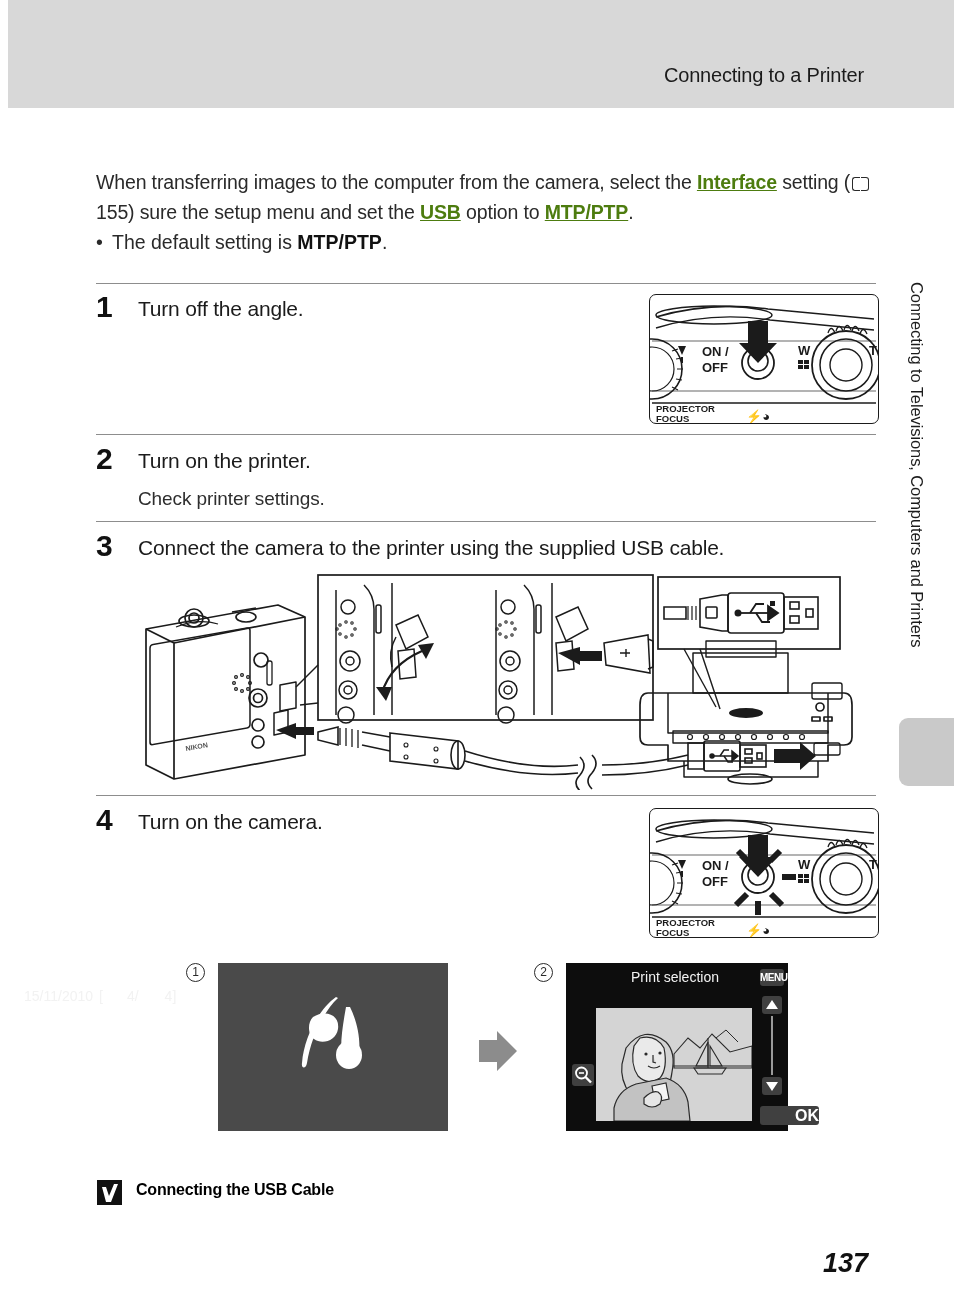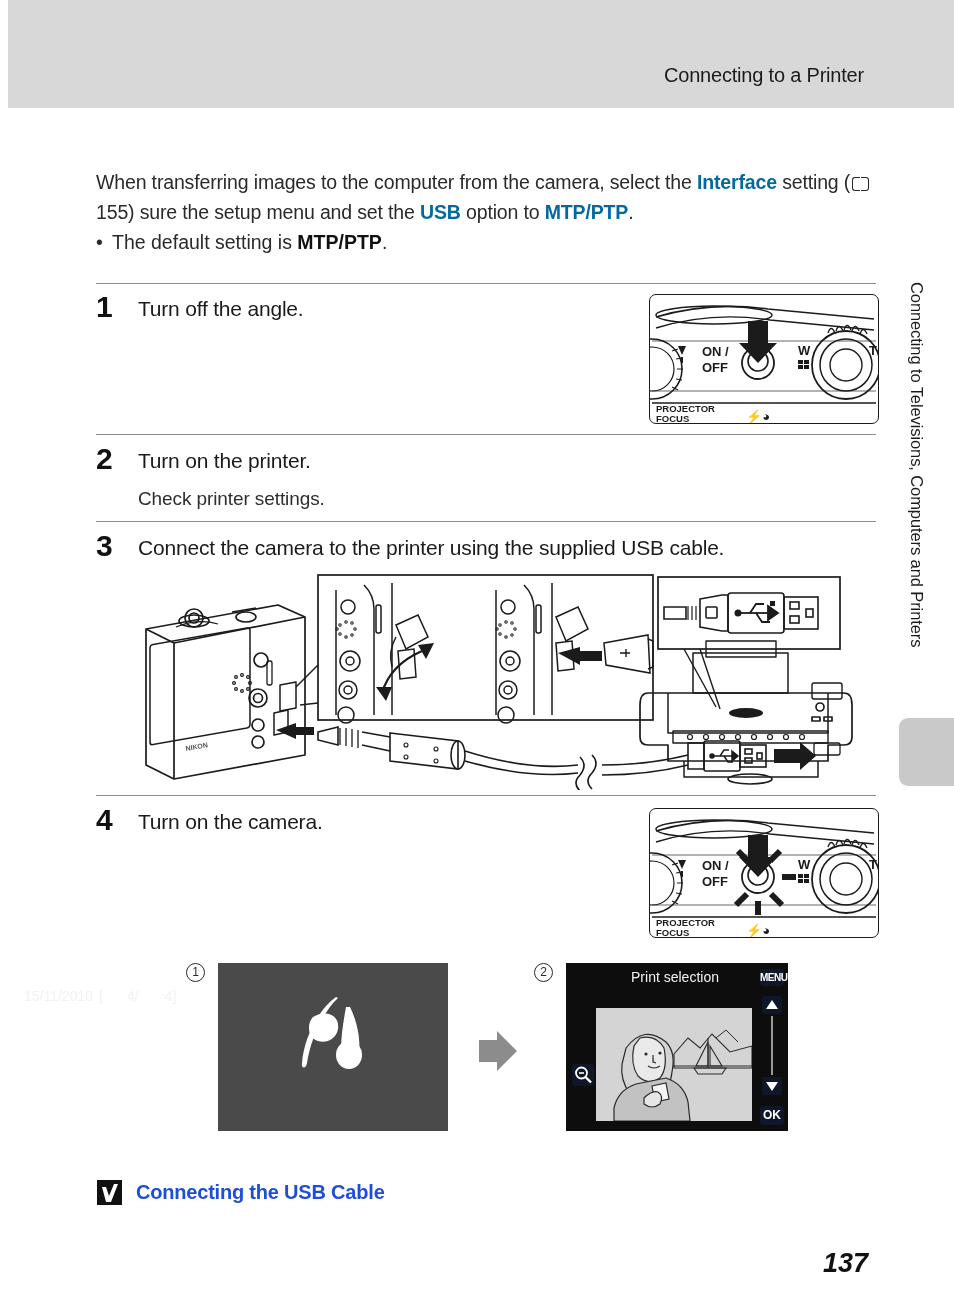--- a/index.html
+++ b/index.html
@@ -45,21 +45,21 @@
   .h1{
     position:absolute;left:88px;top:126px;
     font-size:26px;font-weight:bold;letter-spacing:-0.3px;
     color:#111;
   }
   .intro{
     position:absolute;left:88px;top:167px;width:780px;
     font-size:19.5px;line-height:30px;color:#2a2a2a;
     letter-spacing:-0.15px;
   }
-  .intro b{font-weight:bold;color:#0369a1;}
+  .intro b{font-weight:bold;color:#4d7c0f;text-decoration:underline;}
   .bookicon{
     display:inline-block;width:17px;height:13px;position:relative;
     vertical-align:-1px;margin:0 2px;
   }
   .bookicon:before,.bookicon:after{
     content:"";position:absolute;top:0;width:7px;height:12px;
     border:1.4px solid #2a2a2a;border-radius:0 0 0 0;
   }
   .bookicon:before{left:0;border-right:none;border-radius:3px 0 0 3px;}
   .bookicon:after{right:0;border-left:none;border-radius:0 3px 3px 0;}
@@ -142,38 +142,38 @@
   .circ-marker{
     display:inline-block;width:17px;height:17px;border:1.3px solid #2a2a2a;
     border-radius:50%;font-size:12px;line-height:16px;text-align:center;
   }
   .big-arrow{
     position:absolute;left:465px;top:1027px;width:48px;height:48px;
   }
 
   
   .osd-btn{
-    position:absolute;background:#0f172a;border-radius:3px;
+    position:absolute;background:#404040;border-radius:3px;
     color:#fff;font-weight:bold;text-align:center;
   }
   .osd-menu{left:752px;top:969px;width:24px;height:17px;font-size:10px;line-height:17px;letter-spacing:-0.5px;}
-  .osd-ok{left:752px;top:1106px;width:24px;height:19px;font-size:12px;line-height:19px;}
+  .osd-ok{left:752px;top:1106px;width:24px;height:19px;font-size:16px;line-height:19px;padding-left:35px;}
   .osd-up{left:754px;top:996px;width:20px;height:18px;}
   .osd-dn{left:754px;top:1077px;width:20px;height:18px;}
   .osd-bar{position:absolute;left:763px;top:1016px;width:2px;height:59px;background:#9a9a9a;}
   .osd-zoom{left:564px;top:1064px;width:22px;height:22px;}
 
   
   .caution-icon{
     position:absolute;left:89px;top:1180px;width:25px;height:25px;
     background:#111;
   }
   .caution-title{
     position:absolute;left:128px;top:1181px;
-    font-size:20px;font-weight:bold;color:#1d4ed8;letter-spacing:-0.2px;
+    font-size:16px;font-weight:bold;color:#000000;letter-spacing:-0.2px;
   }
   .caution-body{
     position:absolute;left:88px;top:1218px;width:782px;
     font-size:16.5px;line-height:25px;color:#2b2b2b;letter-spacing:-0.1px;
   }
   .pagenum{
     position:absolute;right:82px;top:1248px;
     font-size:27px;font-weight:bold;font-style:italic;color:#111;
   }
   svg{display:block;}

